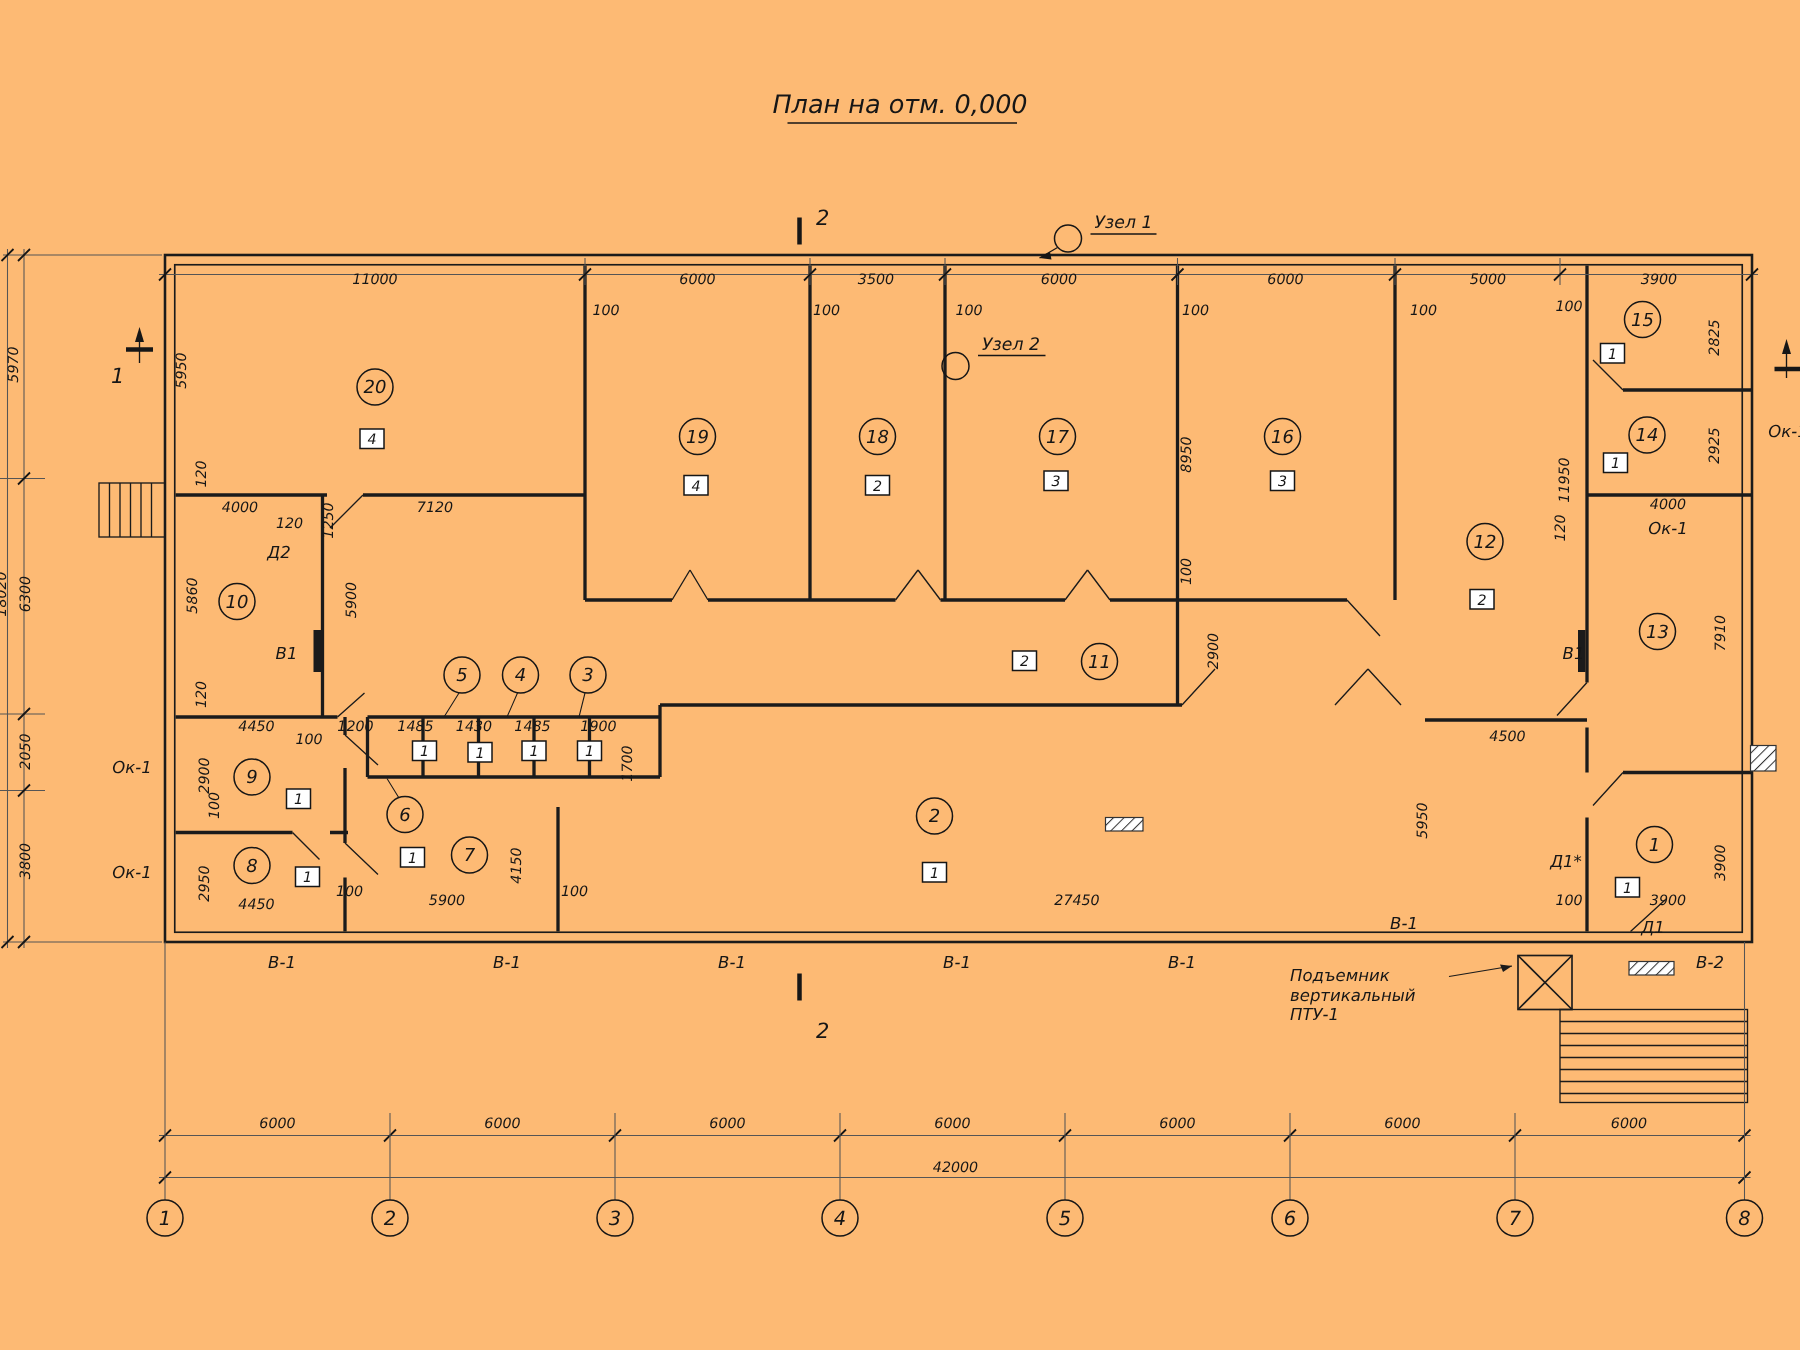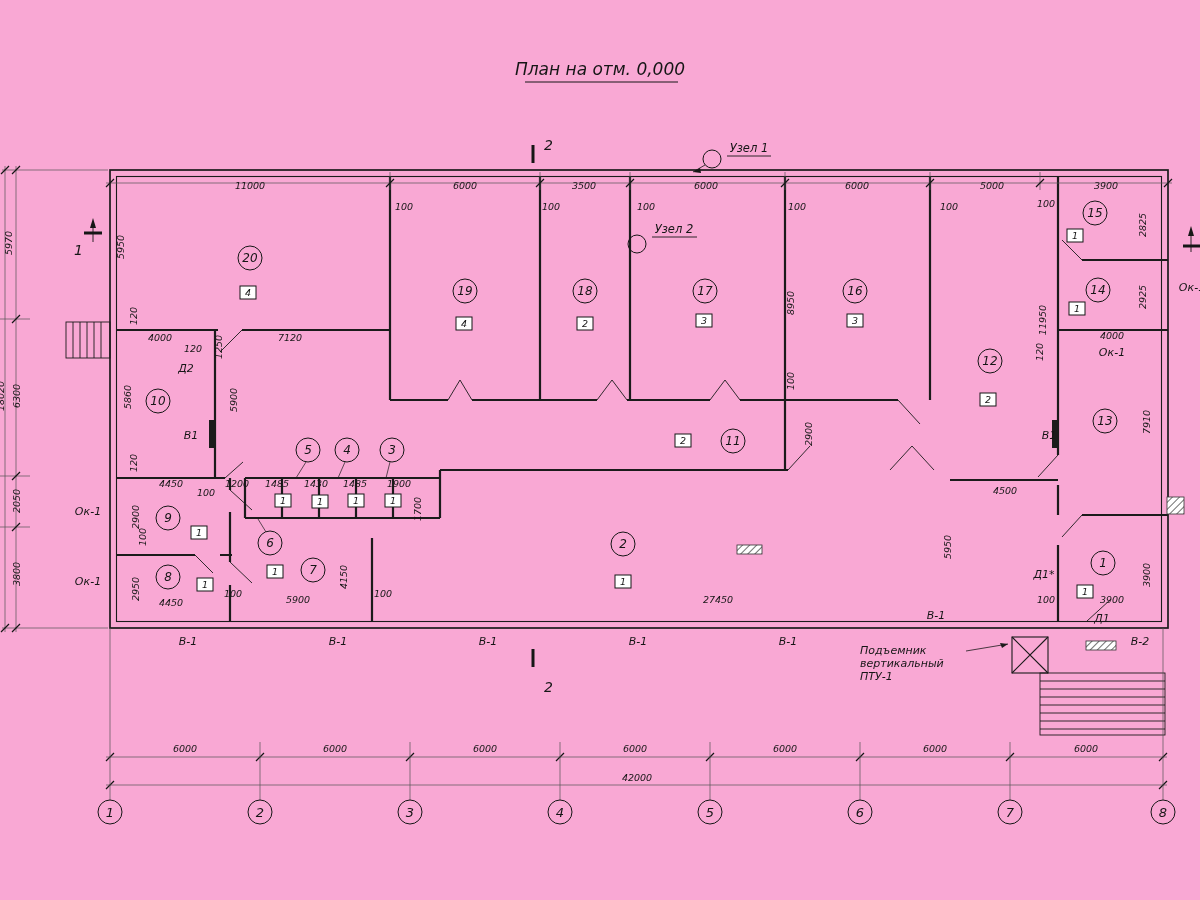--- a/index.html
+++ b/index.html
@@ -1,16 +1,16 @@
 <!DOCTYPE html>
 <html><head>
 <meta charset="utf-8">
 <style>
   html,body{margin:0;padding:0;background:#fff;}
-  .sheet{width:1200px;height:900px;position:relative;background:#f9a8d4;overflow:hidden;}
+  .sheet{width:1200px;height:900px;position:relative;background:#fdba74;overflow:hidden;}
   svg{display:block;}
   text{font-family:"DejaVu Sans",sans-serif;fill:#161616;}
   .ttl{font-size:17px;font-style:italic;}
   .dim{font-size:9.5px;font-style:italic;}
   .lbl{font-size:11px;font-style:italic;}
   .roomnum{font-size:12px;font-style:italic;text-anchor:middle;}
   .typenum{font-size:9.5px;font-style:italic;text-anchor:middle;}
   .axisnum{font-size:13px;font-style:italic;text-anchor:middle;}
   .secnum{font-size:14px;font-style:italic;}
   .callout{font-size:11.5px;font-style:italic;text-anchor:middle;}

